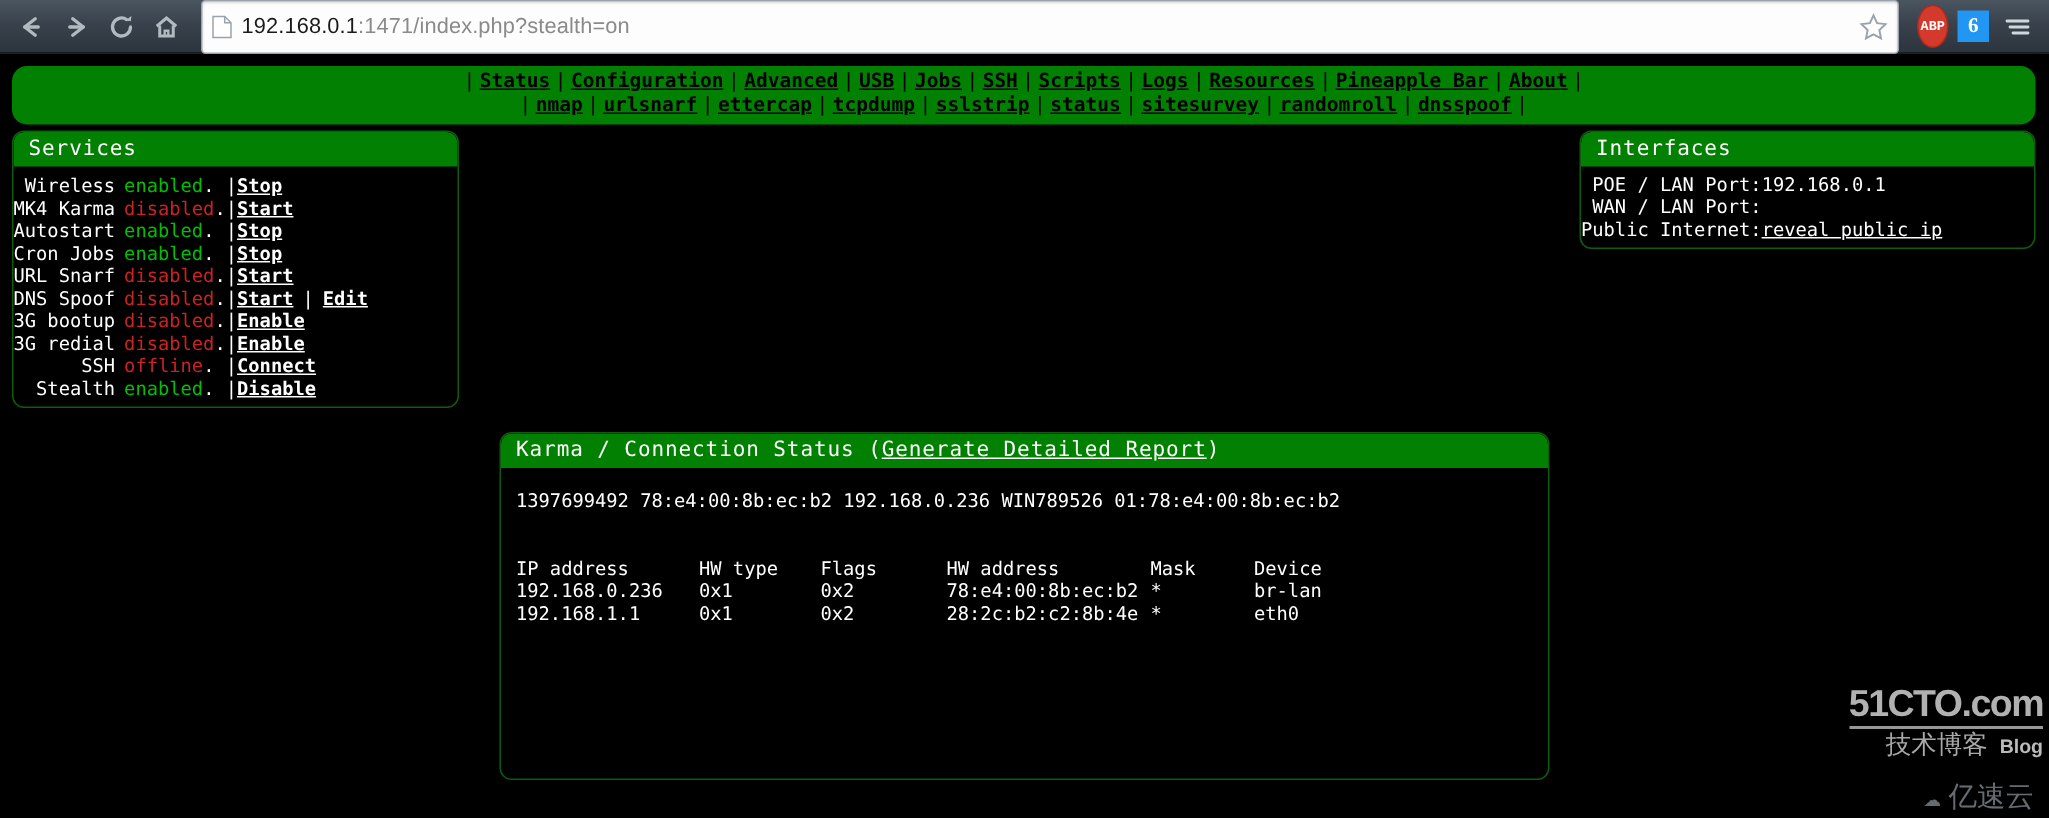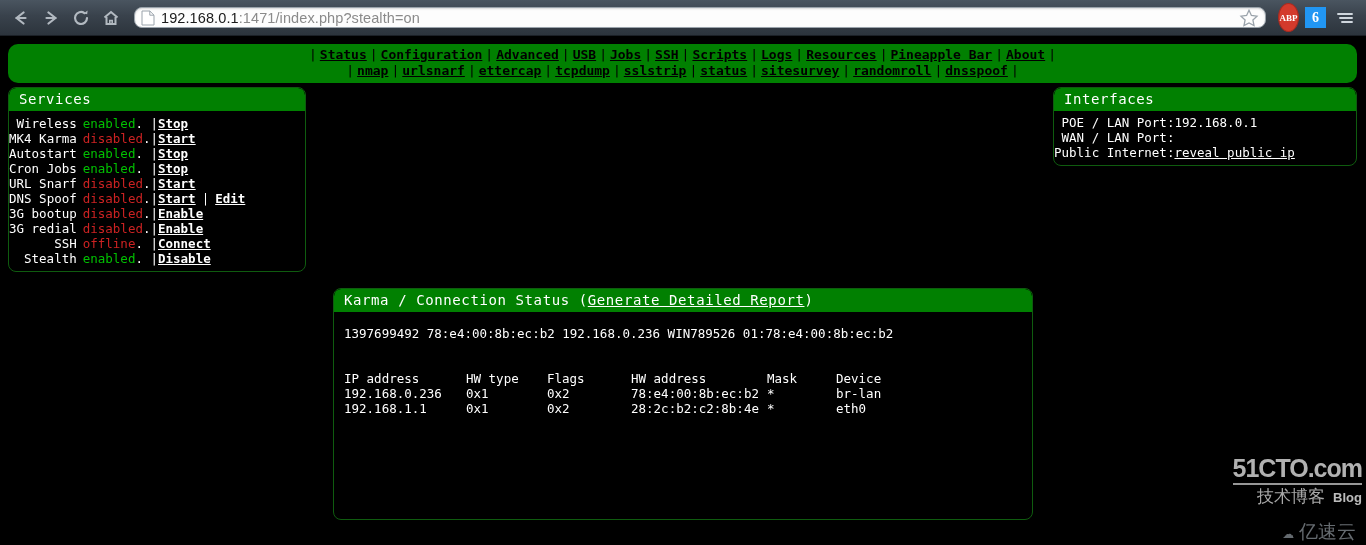--- a/index.html
+++ b/index.html
@@ -36,25 +36,25 @@
     align-items: center;
     justify-content: center;
     color: #c8cfd6;
     opacity: 0.85;
     flex: 0 0 auto;
   }
   .nav-btn svg { display: block; }
 
   .urlbar {
     flex: 1 1 auto;
-    height: 21px;
+    height: 36px;
     margin: 0 6px 0 8px;
     background: #fdfdfd;
     border: 1px solid #9aa3ab;
-    border-radius: 8px;
+    border-radius: 3px;
     display: flex;
     align-items: center;
     padding: 0 4px;
     box-shadow: inset 0 1px 2px rgba(0,0,0,0.15);
   }
   .url-page-icon {
     width: 14px; height: 16px;
     margin: 0 6px 0 2px;
     flex: 0 0 auto;
   }
@@ -68,21 +68,21 @@
     letter-spacing: 0.1px;
   }
   .url-text .dim { color: #8a8a8a; }
   .star-icon { width: 20px; height: 20px; flex: 0 0 auto; margin-right: 2px; }
 
   .abp-icon {
     width: 21px; height: 29px;
     border-radius: 50%;
     background: #d33a2c;
     color: #fff;
-    font-family: Liberation Serif, serif;
+    font-family: Liberation Mono, monospace;
     font-size: 9px;
     font-weight: bold;
     display: flex;
     align-items: center;
     justify-content: center;
     margin: 0 6px;
     flex: 0 0 auto;
     border: 1px solid #a82b20;
   }
   .ext-icon {

